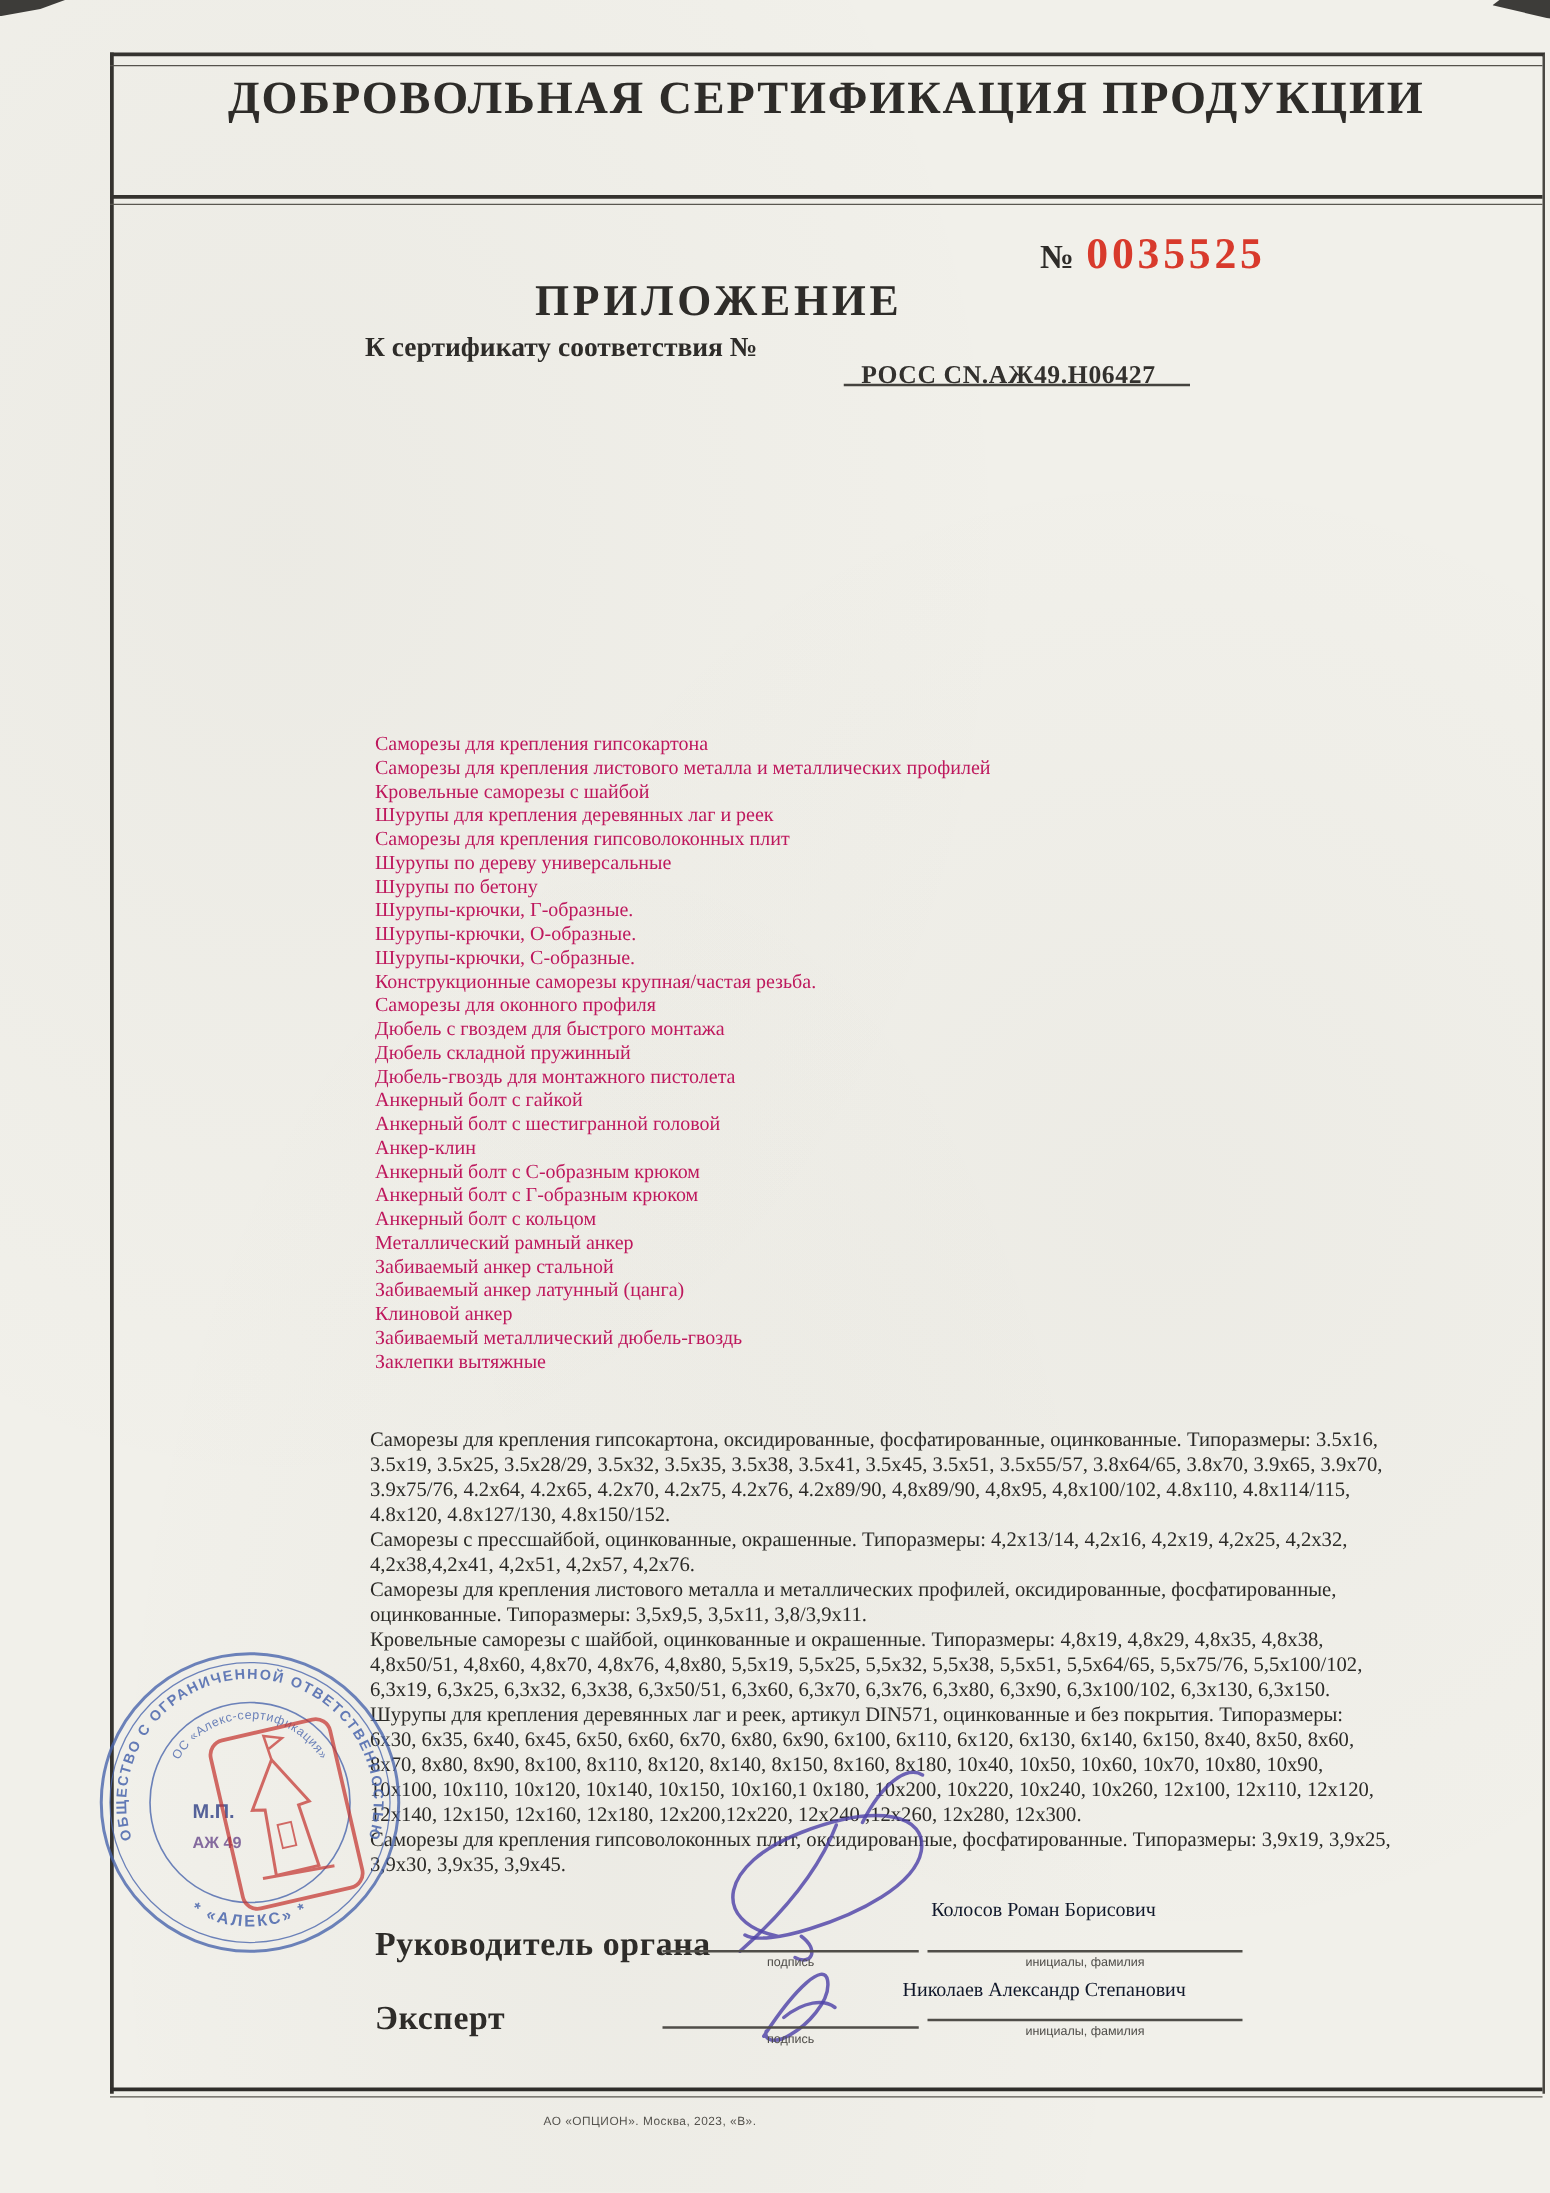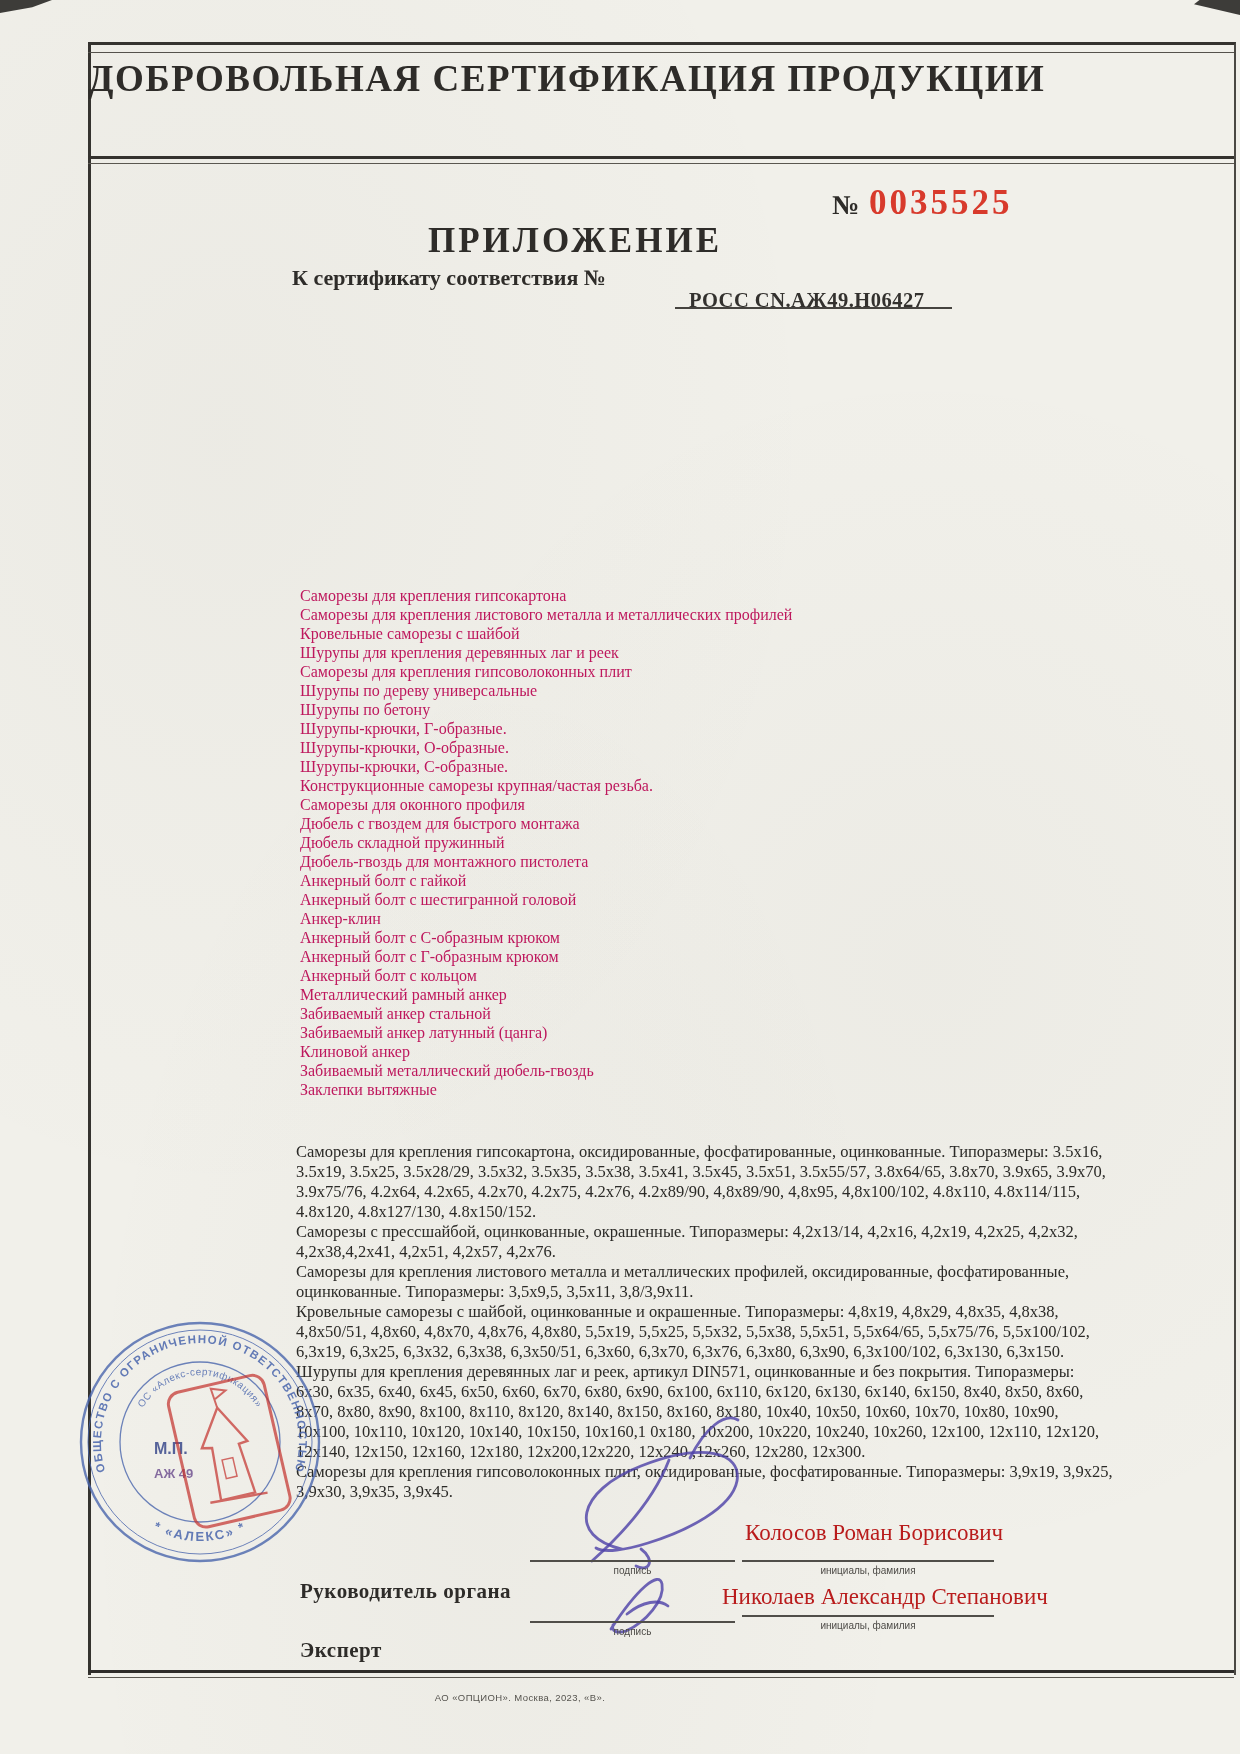--- a/index.html
+++ b/index.html
@@ -18,21 +18,21 @@
   .frame{
     left:88px;top:42px;width:1143px;height:1630px;
     border-left:3px solid #35332f;border-right:2px solid #4a4843;border-top:3px solid #35332f;
   }
   .frame-inner-top{left:88px;top:52px;width:1146px;height:1px;background:#55524c;}
   .corner-mark{background:#1d1c1a;opacity:.85;}
   .cm-tl{left:0;top:0;width:52px;height:13px;clip-path:polygon(0 0,100% 0,62% 55%,0 100%);}
   .cm-tr{left:1194px;top:0;width:46px;height:15px;clip-path:polygon(12% 0,100% 0,100% 100%,0 28%);}
 
   .header-title{
-    left:88px;top:57px;width:1146px;text-align:left;
+    left:88px;top:57px;width:1146px;text-align:center;
     font-size:37px;font-weight:bold;letter-spacing:1.5px;color:#2e2c29;
   }
   .header-rule-a{left:88px;top:156px;width:1146px;height:3px;background:#34322e;}
   .header-rule-b{left:88px;top:163px;width:1146px;height:1px;background:#5a5750;}
 
   .doc-no-sign{left:832px;top:190px;font-size:27px;font-weight:bold;color:#2e2c29;}
   .doc-no-value{
     left:869px;top:183px;font-family:Liberation Serif, serif;
     font-size:35px;font-weight:bold;letter-spacing:3px;color:#d83a2c;
   }
@@ -48,24 +48,24 @@
   .cert-number::after{
     content:"";position:absolute;left:-14px;right:-28px;bottom:3px;height:2px;background:#45433f;
   }
 
   .product-list{left:300px;top:586px;width:760px;font-size:16px;line-height:19px;color:#be185d;}
   .product-list .li{white-space:nowrap;}
 
   .spec-block{left:296px;top:1142px;width:818px;font-size:16.5px;line-height:20px;color:#2b2a27;}
   .spec-block .li{margin:0;}
 
-  .sig-role{font-size:21px;font-weight:bold;color:#2e2c29;letter-spacing:.5px;margin-top:39px;}
+  .sig-role{font-size:27px;font-weight:bold;color:#2e2c29;letter-spacing:.5px;}
   .sig-line{height:2px;background:#504e49;}
   .sig-caption{font-family:"Liberation Sans", sans-serif;font-size:10px;color:#4e4c48;text-align:center;}
-  .sig-name{font-size:23px;color:#b91c1c;}
+  .sig-name{font-size:16px;color:#0f172a;}
 
   .bottom-rule-a{left:88px;top:1670px;width:1146px;height:3px;background:#2f2d2a;}
   .bottom-rule-b{left:88px;top:1677px;width:1146px;height:1px;background:#5a5750;}
   .footer-imprint{
     left:0;top:1692px;width:1040px;text-align:center;
     font-family:"Liberation Sans", sans-serif;font-size:9.5px;color:#55534e;letter-spacing:.4px;
   }
 
   svg text{font-family:"Liberation Sans", sans-serif;}
   .ink{fill:none;stroke:#4f43a8;stroke-width:2.8;stroke-linecap:round;opacity:.82;}

